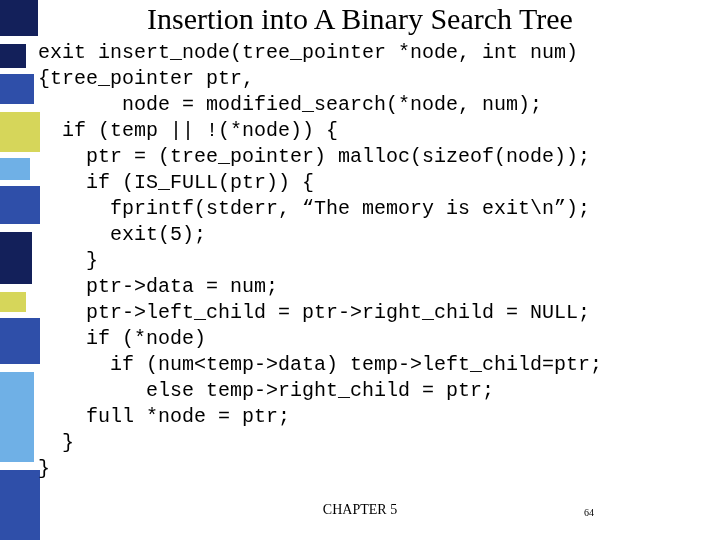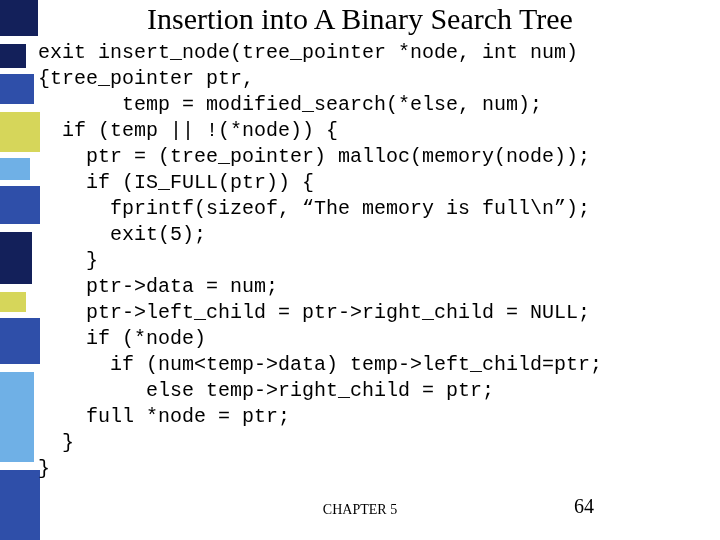--- a/index.html
+++ b/index.html
@@ -68,21 +68,21 @@
     width: 720px;
     text-align: center;
     font-size: 14px;
     font-family: "Times New Roman", Times, serif;
     color: #000000;
   }
   .footer-right {
     position: absolute;
     bottom: 22px;
     right: 30px;
-    font-size: 20px;
+    font-size: 10px;
     font-family: "Times New Roman", Times, serif;
     color: #000000;
   }
 </style>
 </head>
 <body>
 
 <div class="slide">
 
   <div class="sidebar">
@@ -96,25 +96,25 @@
     <div class="block sb8"></div>
     <div class="block sb9"></div>
     <div class="block sb10"></div>
     <div class="block sb11"></div>
   </div>
 
   <div class="title">Insertion into A Binary Search Tree</div>
 
   <div class="code"><span>exit insert_node(tree_pointer *node, int num)</span>
 <span>{tree_pointer ptr,</span>
-<span>       temp = modified_search(*else, num);</span>
+<span>       node = modified_search(*node, num);</span>
 <span>  if (temp || !(*node)) {</span>
-<span>    ptr = (tree_pointer) malloc(memory(node));</span>
+<span>    ptr = (tree_pointer) malloc(sizeof(node));</span>
 <span>    if (IS_FULL(ptr)) {</span>
-<span>      fprintf(sizeof, “The memory is full\n”);</span>
+<span>      fprintf(stderr, “The memory is exit\n”);</span>
 <span>      exit(5);</span>
 <span>    }</span>
 <span>    ptr-&gt;data = num;</span>
 <span>    ptr-&gt;left_child = ptr-&gt;right_child = NULL;</span>
 <span>    if (*node)</span>
 <span>      if (num&lt;temp-&gt;data) temp-&gt;left_child=ptr;</span>
 <span>         else temp-&gt;right_child = ptr;</span>
 <span>    full *node = ptr;</span>
 <span>  }</span>
 <span>}</span></div>

